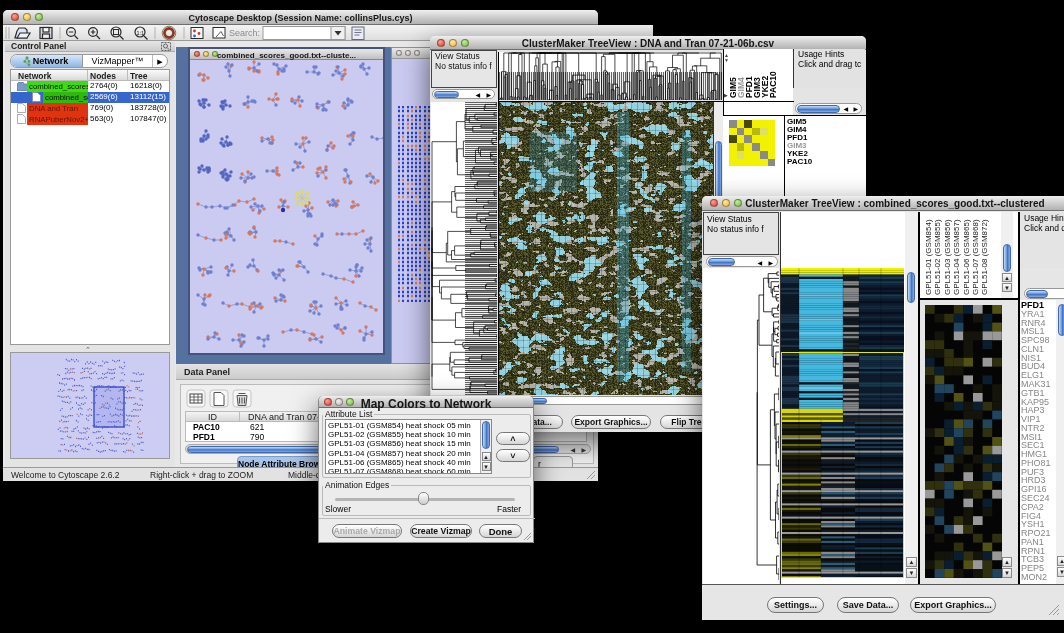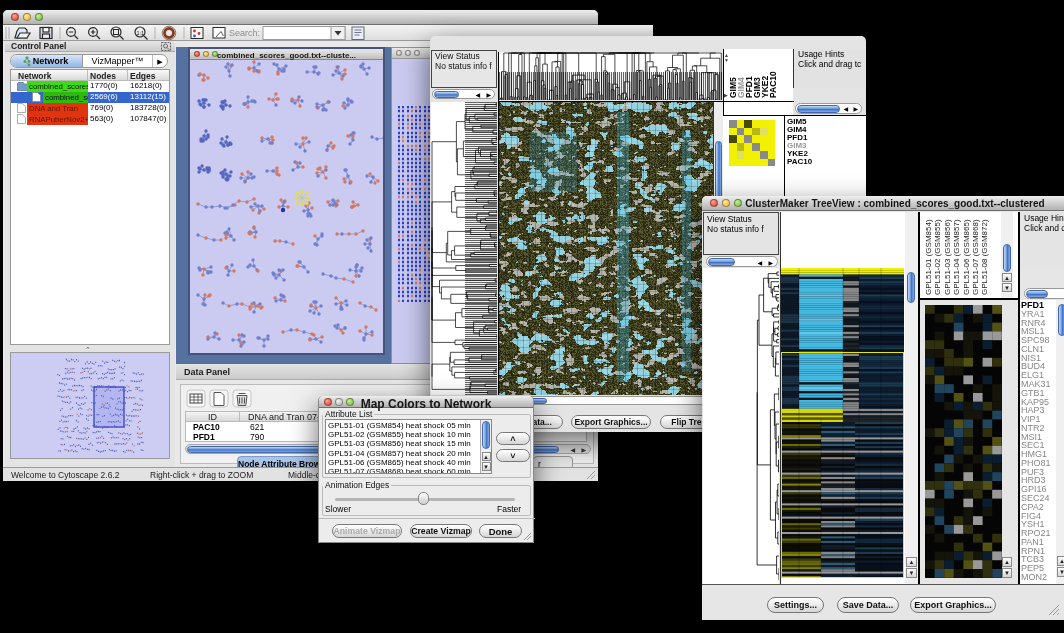--- a/index.html
+++ b/index.html
@@ -22,20 +22,21 @@
 .arrbox { position:absolute; background:linear-gradient(#fefefe,#d5d5d5); border:1px solid #8a8a8a; text-align:center; color:#222; font-size:6px; }
 </style></head><body>
 
 <div class="win" style="left:3px;top:10px;width:595px;height:471px;border-radius:5px 5px 0 0">
   <div class="tbar" style="height:15px">
     <div class="lights" style="left:8px;top:3px">
         <div class="lt lred"></div>
         <div class="lt lyel"></div>
         <div class="lt lgrn"></div>
       </div>
+    <div class="ttext" style="top:3px;font-size:9px">Cytoscape Desktop (Session Name: collinsPlus.cys)</div>
   </div>
 
   <div style="position:absolute;left:0;top:15px;width:650px;height:16px;background:linear-gradient(#f4f4f4,#dedede);border-bottom:1px solid #9a9a9a">
     <svg width="595" height="16">
       <g stroke="#2a2a2a" fill="none" stroke-width="1.2">
         <path d="M3 2v12M6 2v12" stroke="#b5b5b5"></path>
         <path d="M14 6l2-3h6l2 2v8h-12z" fill="#dce6f4"></path>
           <path d="M14 13l3-5h10l-3 5z" fill="#eef2fa"></path>
         <rect x="37" y="2.5" width="12" height="11" fill="#d8dce8"></rect>
           <rect x="40" y="2.5" width="6" height="4.5" fill="#fff"></rect>
@@ -91,32 +92,32 @@
           </svg>
         <span style="margin-left:8px">Network</span></div>
       <div style="width:70px;font-size:9px;text-align:center;line-height:13px;border-right:1px solid #bbb">VizMapper™</div>
       <div style="flex:1;text-align:center;line-height:13px;font-size:7px">▶</div>
     </div>
 
     <div style="position:absolute;left:5px;top:28px;width:160px;height:276px;background:#fff;border:1px solid #999;font-size:8px">
       <div style="height:11px;background:linear-gradient(#fbfbfb,#dadada);border-bottom:1px solid #bbb;position:relative;font-weight:bold;font-size:8.5px;color:#222">
         <span style="position:absolute;left:7px;top:1px">Network</span>
           <span style="position:absolute;left:79px;top:1px">Nodes</span>
-          <span style="position:absolute;left:119px;top:1px">Edges</span>
+          <span style="position:absolute;left:119px;top:1px">Tree</span>
         <div style="position:absolute;left:76px;top:0;width:1px;height:11px;background:#bbb"></div>
         <div style="position:absolute;left:116px;top:0;width:1px;height:11px;background:#bbb"></div>
       </div>
       <div style="position:relative;height:11px;overflow:hidden">
         <svg width="12" height="9" style="position:absolute;left:6px;top:1px">
             <path d="M0 2l2-2h4l1 2h5v7H0z" fill="#7a9cc4" stroke="#55779f" stroke-width="0.7"></path>
           </svg>
         <div style="position:absolute;left:16px;top:0;width:61px;height:11px;background:#3cdc10;overflow:hidden;color:#111">
             <span style="position:absolute;left:2px;top:1px;font-size:7.8px">combined_scores_g</span>
           </div>
-        <span style="position:absolute;left:79px;top:0">1770(0)</span>
+        <span style="position:absolute;left:79px;top:0">2764(0)</span>
           <span style="position:absolute;left:119px;top:0">16218(0)</span>
       </div>
       <div style="position:relative;height:11px;background:#3566cd;color:#fff;overflow:hidden">
         <svg width="9" height="10" style="position:absolute;left:21px;top:0">
             <path d="M0.5 0.5h5l3 3v6h-8z" fill="#fff" stroke="#889" stroke-width="0.8"></path>
           </svg>
         <div style="position:absolute;left:32px;top:0;width:45px;height:11px;background:#2eb810;overflow:hidden;color:#111">
             <span style="position:absolute;left:2px;top:1px;font-size:7.8px">combined_sco</span>
           </div>
         <span style="position:absolute;left:79px;top:0">2569(6)</span>
@@ -762,20 +763,28 @@
     <span style="position:absolute;left:8px;top:2px">Welcome to Cytoscape 2.6.2</span>
     <span style="position:absolute;left:147px;top:2px">Right-click + drag  to  ZOOM</span>
     <span style="position:absolute;left:285px;top:2px">Middle-click + drag  to  PAN</span>
     <svg width="10" height="10" style="position:absolute;right:2px;bottom:1px">
         <path d="M9 1L1 9M9 5L5 9" stroke="#999"></path>
       </svg>
   </div>
 </div>
 
 <div class="win" style="left:430px;top:36px;width:436px;height:396px;background:#e4e4e4;border-radius:5px 5px 0 0">
+  <div class="tbar" style="height:14px">
+    <div class="lights" style="left:7px;top:2.5px">
+        <div class="lt lred"></div>
+        <div class="lt lyel"></div>
+        <div class="lt lgrn"></div>
+      </div>
+    <div class="ttext" style="top:1.5px;font-size:10px">ClusterMaker TreeView : DNA and Tran 07-21-06b.csv</div>
+  </div>
   <div style="position:absolute;left:1px;top:14px;width:66px;height:38px;background:#e6e6e6;border:1px solid #444;font-size:8.5px;color:#111;padding:1px 0 0 3px;line-height:9.5px;white-space:nowrap;overflow:hidden">View Status<br>No status info f</div>
   <div class="sb" style="left:2px;top:53px;width:63px;height:10px">
       <div class="pill" style="left:1px;top:0.5px;width:25px;height:7.5px"></div>
     <span style="position:absolute;right:14px;top:1px;font-size:6px">◀</span>
       <span style="position:absolute;right:3px;top:1px;font-size:6px">▶</span>
     </div>
   <div style="position:absolute;left:69px;top:16px;width:223px;height:48px"><svg width="223" height="48">
         <defs>
           <pattern id="vs" width="2" height="1" patternUnits="userSpaceOnUse">
             <rect width="2" height="1" fill="#f2f2f2"></rect>

